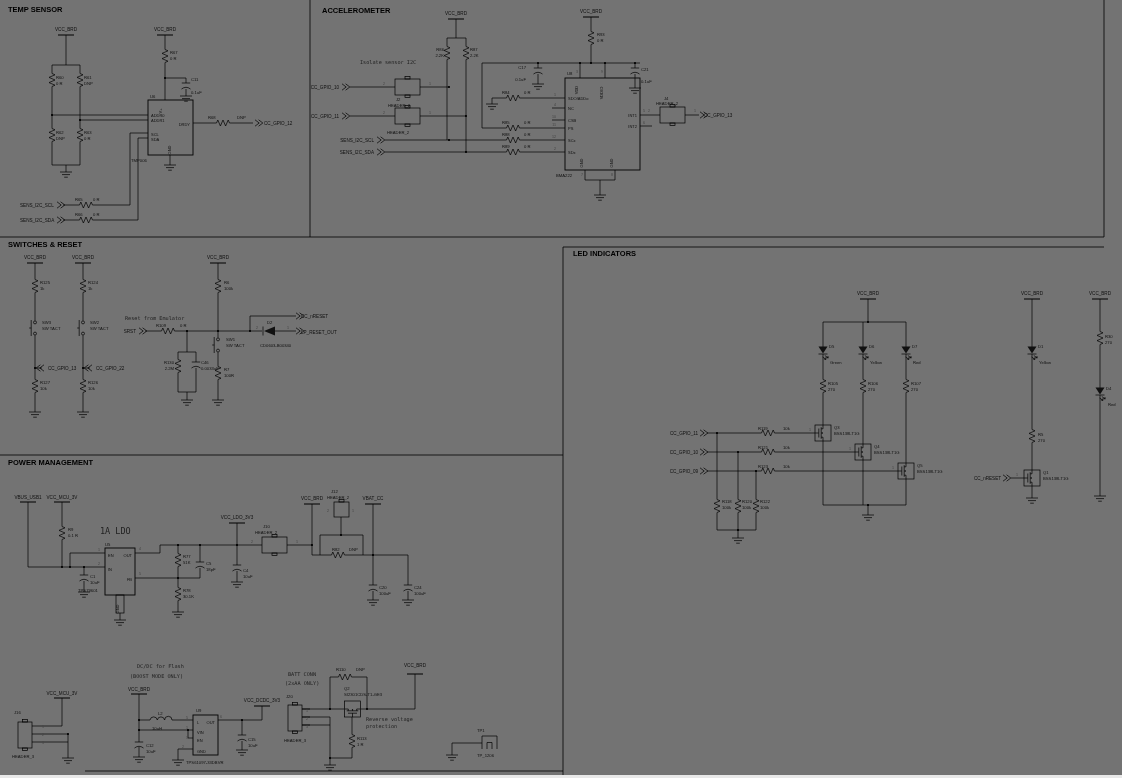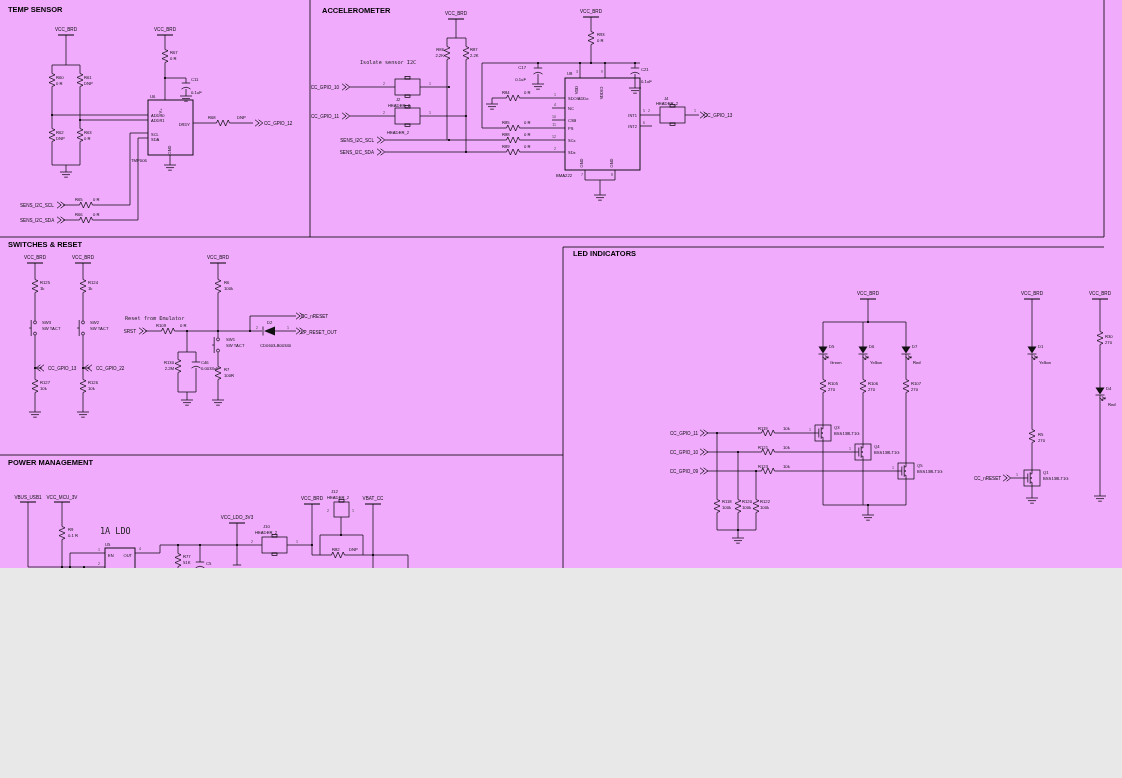--- a/index.html
+++ b/index.html
@@ -1,17 +1,17 @@
 <!DOCTYPE html>
 <html><head>
 <meta charset="utf-8">
 <title>Schematic</title>
 <style>
   html,body{margin:0;padding:0;background:#e8e8e8;}
-  #page{width:1122px;height:568px;background:#f0abfc;position:relative;overflow:hidden;}
+  #page{width:1122px;height:775px;background:#737373;position:relative;overflow:hidden;}
   svg{display:block;}
   svg text{fill:#111;font-family:"Liberation Sans",sans-serif;}
   .Lt{font-size:7.5px;font-weight:bold;fill:#000;}
   .Ln{font-size:4.6px;}
   .Lm{font-family:"DejaVu Sans Mono",monospace;font-size:5.2px;fill:#222;}
   .Lm2{font-family:"DejaVu Sans Mono",monospace;font-size:8.5px;fill:#222;}
   .Lr{font-size:4.2px;}
   .Lp{font-size:4px;}
   .Lq{font-size:3.6px;fill:#444;}
   .w{stroke:#000;stroke-width:.7;fill:none;}

